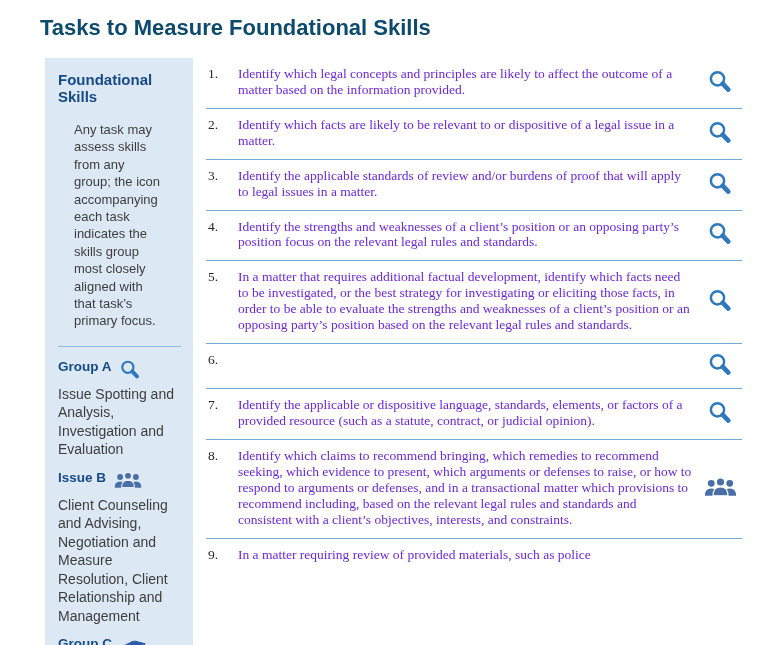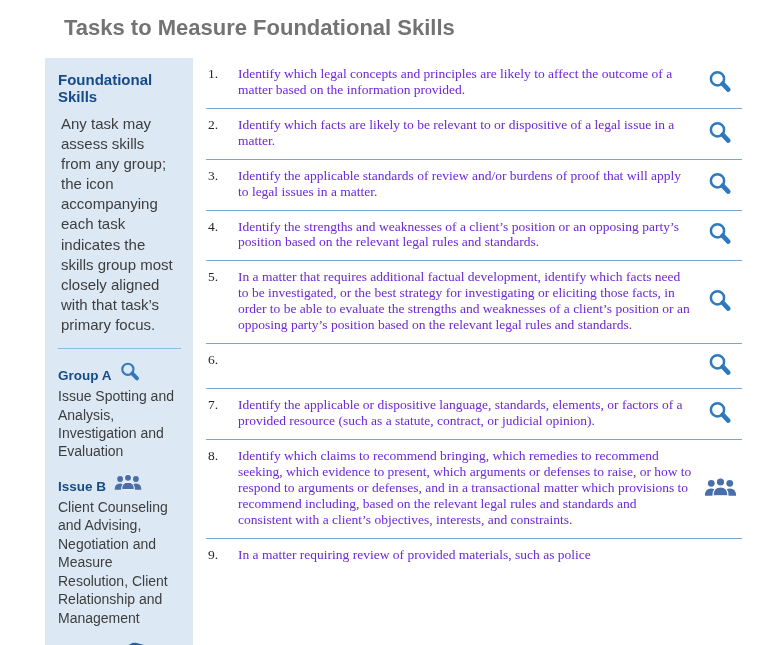--- a/index.html
+++ b/index.html
@@ -7,25 +7,25 @@
     width:761px;height:645px;
     background:#ffffff;
     overflow:hidden;
     font-family:"Liberation Sans",sans-serif;
     -webkit-font-smoothing:antialiased;
   }
   .page{width:761px;height:645px;position:relative;overflow:hidden;}
 
   
   .page-title{
-    margin:15px 20px 0 64px;
+    margin:15px 20px 0 40px;
     font-size:22px;
     font-weight:bold;
     letter-spacing:0px;
-    color:#737373;
+    color:#0c4a6e;
   }
 
   
   .layout{
     display:flex;
     align-items:flex-start;
     margin:17px 19px 0 45px;
     gap:13px;
   }
 
@@ -37,34 +37,34 @@
     background:#DCE9F5;
     padding:13px 12px 18px 13px;
   }
   .sidebar-heading{
     font-size:15px;
     font-weight:bold;
     color:#164A88;
     margin:0 0 9px 0;
   }
   .sidebar-intro{
-    font-size:15px;
+    font-size:13px;
     line-height:1.34;
     color:#3d3d3d;
-    margin:3px;
+    margin:16px;
   }
   .sidebar-divider{
     border:none;
     border-top:1px solid #8FBBDF;
     margin:13px 0 12px 0;
   }
   .group{margin-bottom:11px;}
   .group-label-row{
     display:flex;
-    align-items:flex-end;
+    align-items:flex-start;
     gap:7px;
     margin-bottom:4px;
   }
   .group-label{
     font-size:13.5px;
     font-weight:bold;
     color:#164A88;
   }
   .group-icon{display:inline-flex;align-items:center;}
   .group-icon svg{display:block;}
@@ -202,21 +202,21 @@
     <span class="task-icon">
             <svg width="26" height="26" viewBox="0 0 26 26">
               <circle cx="10.5" cy="9.8" r="6.6" fill="none" stroke="#2E79BE" stroke-width="2.5"></circle>
               <path d="M15.6 14.6 L21.3 20.6" stroke="#2E79BE" stroke-width="4.6" stroke-linecap="round"></path>
             </svg>
           </span>
   </div>
 
   <div class="task-row">
     <span class="task-num">4.</span>
-    <span class="task-text">Identify the strengths and weaknesses of a client’s position or an opposing party’s position based on the relevant legal rules and standards.</span>
+    <span class="task-text">Identify the strengths and weaknesses of a client’s position or an opposing party’s position focus on the relevant legal rules and standards.</span>
     <span class="task-icon">
             <svg width="26" height="26" viewBox="0 0 26 26">
               <circle cx="10.5" cy="9.8" r="6.6" fill="none" stroke="#2E79BE" stroke-width="2.5"></circle>
               <path d="M15.6 14.6 L21.3 20.6" stroke="#2E79BE" stroke-width="4.6" stroke-linecap="round"></path>
             </svg>
           </span>
   </div>
 
   <div class="task-row">
     <span class="task-num">5.</span>

